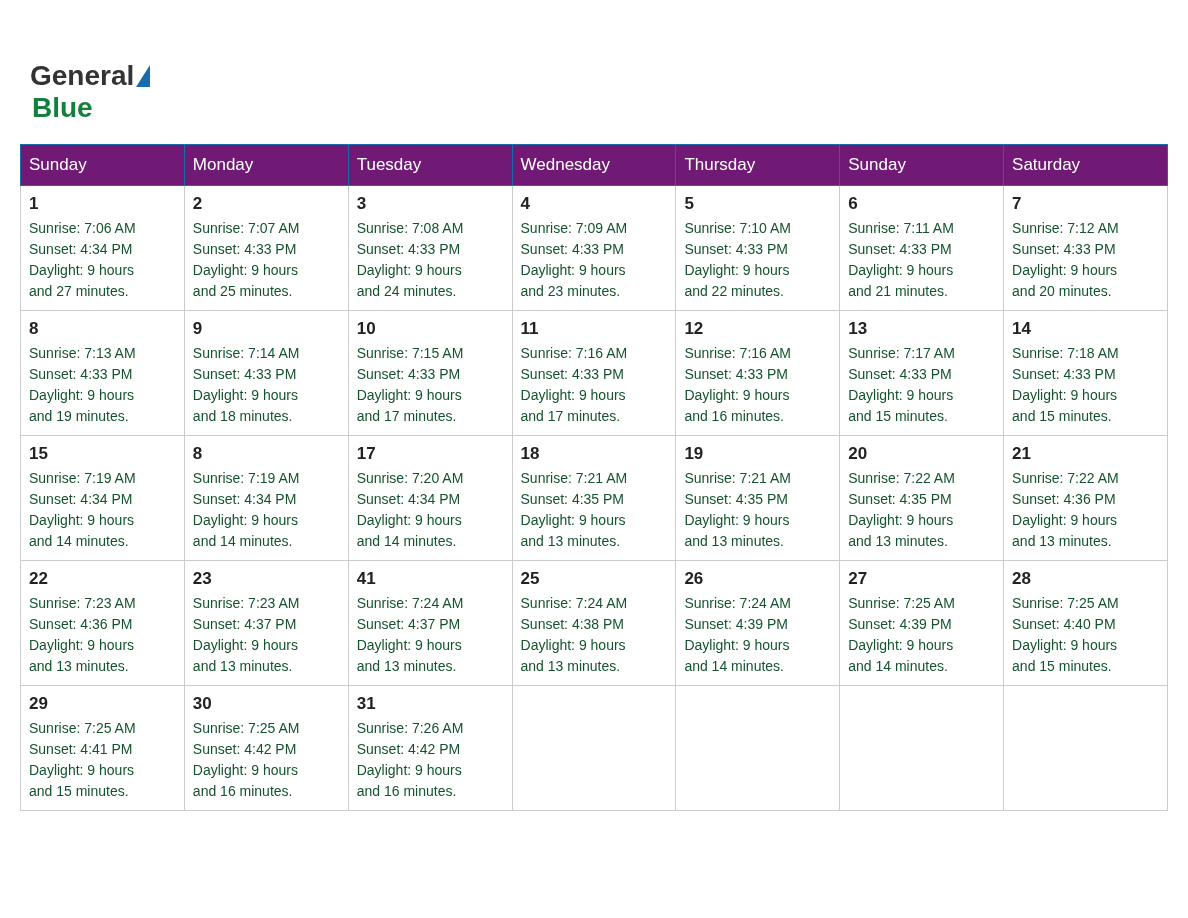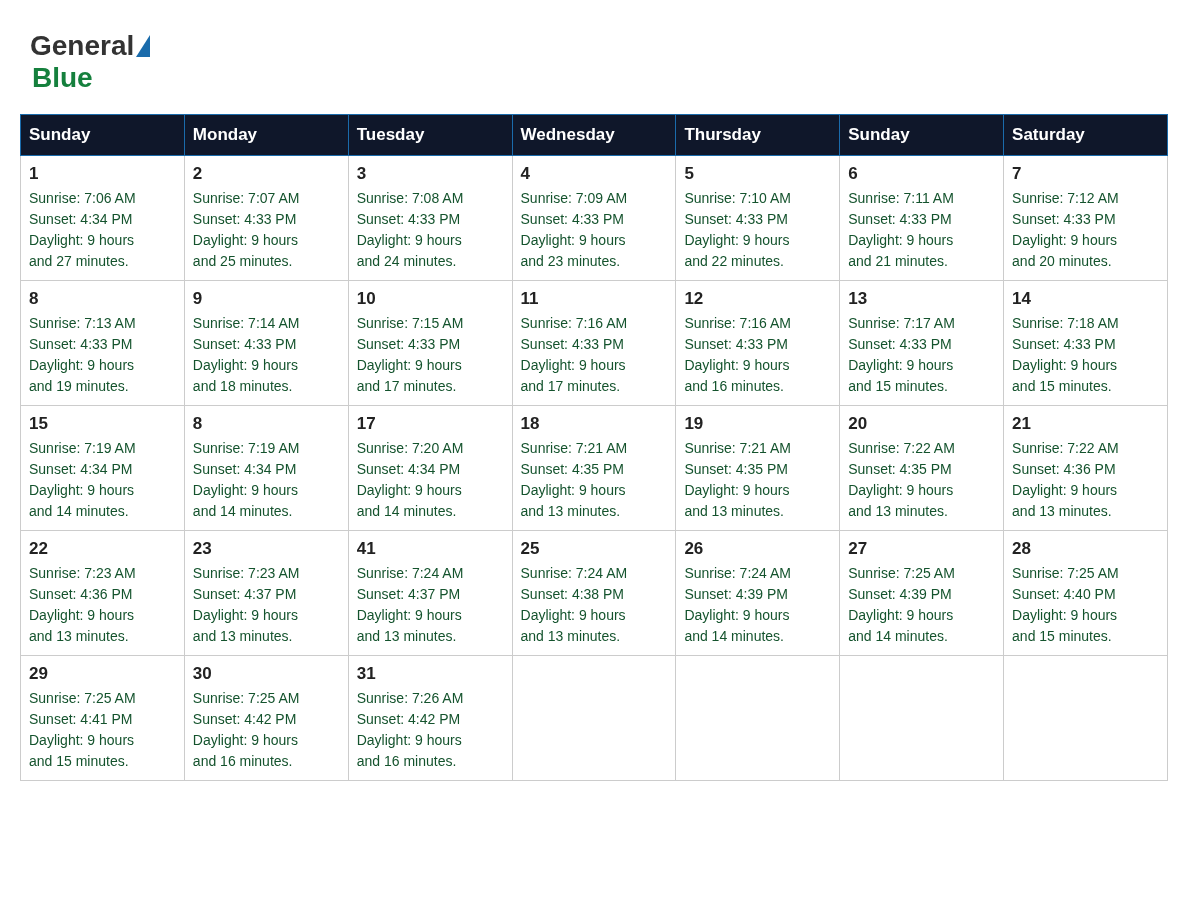--- a/index.html
+++ b/index.html
@@ -21,20 +21,21 @@
       display: flex;
       flex-direction: column;
       align-items: flex-start;
     }
     .logo-text {
       font-size: 28px;
       font-weight: bold;
       color: #333;
       display: flex;
       align-items: center;
+      margin-top: 30px;
     }
     .logo-general {
       color: #333;
     }
     .logo-triangle {
       display: inline-block;
       width: 0;
       height: 0;
       border-left: 14px solid transparent;
       border-bottom: 22px solid #1a6bab;
@@ -59,25 +60,25 @@
       font-size: 22px;
       color: #444;
       margin-top: 4px;
     }
     .calendar {
       width: 100%;
       border-collapse: collapse;
       border: 1px solid #999;
     }
     .calendar th {
-      background-color: #0f172a;
+      background-color: #701a75;
       color: #fff;
       padding: 10px 8px;
       font-size: 17px;
-      font-weight: bold;
+      font-weight: normal;
       text-align: left;
       border: 1px solid #1a6bab;
     }
     .calendar td {
       vertical-align: top;
       padding: 8px;
       border: 1px solid #ccc;
       width: 14.28%;
       min-height: 110px;
       font-size: 13px;

